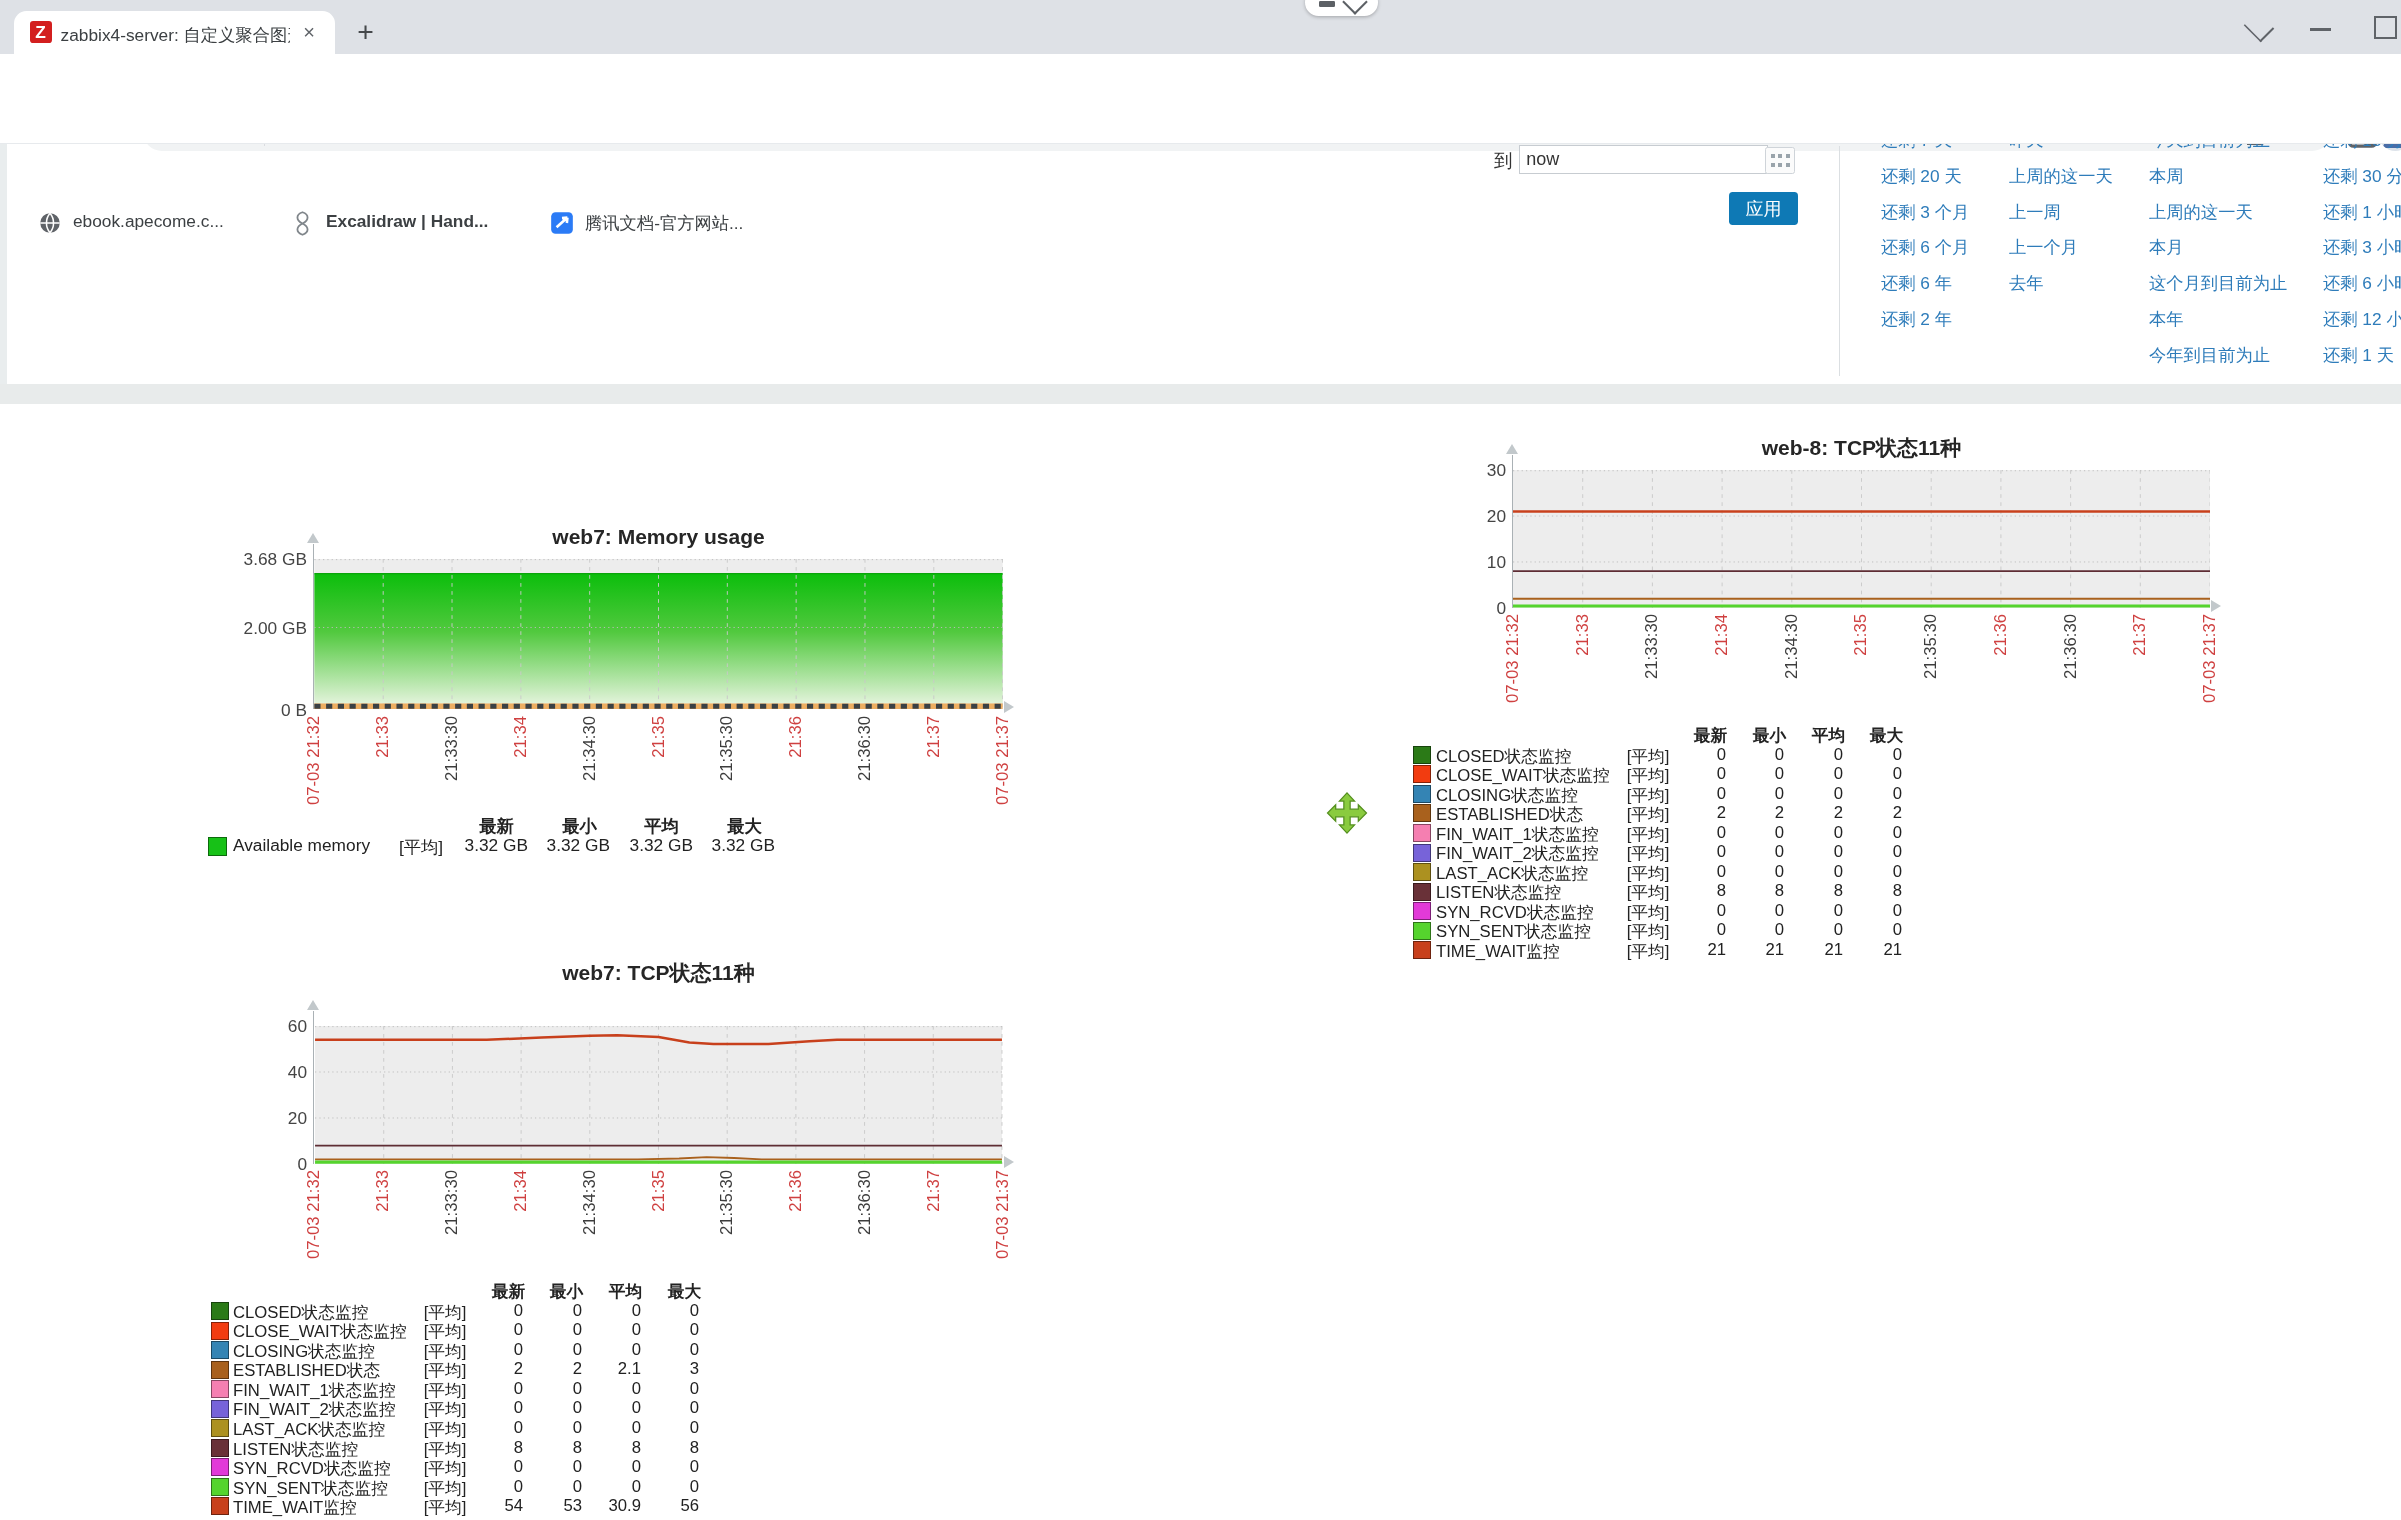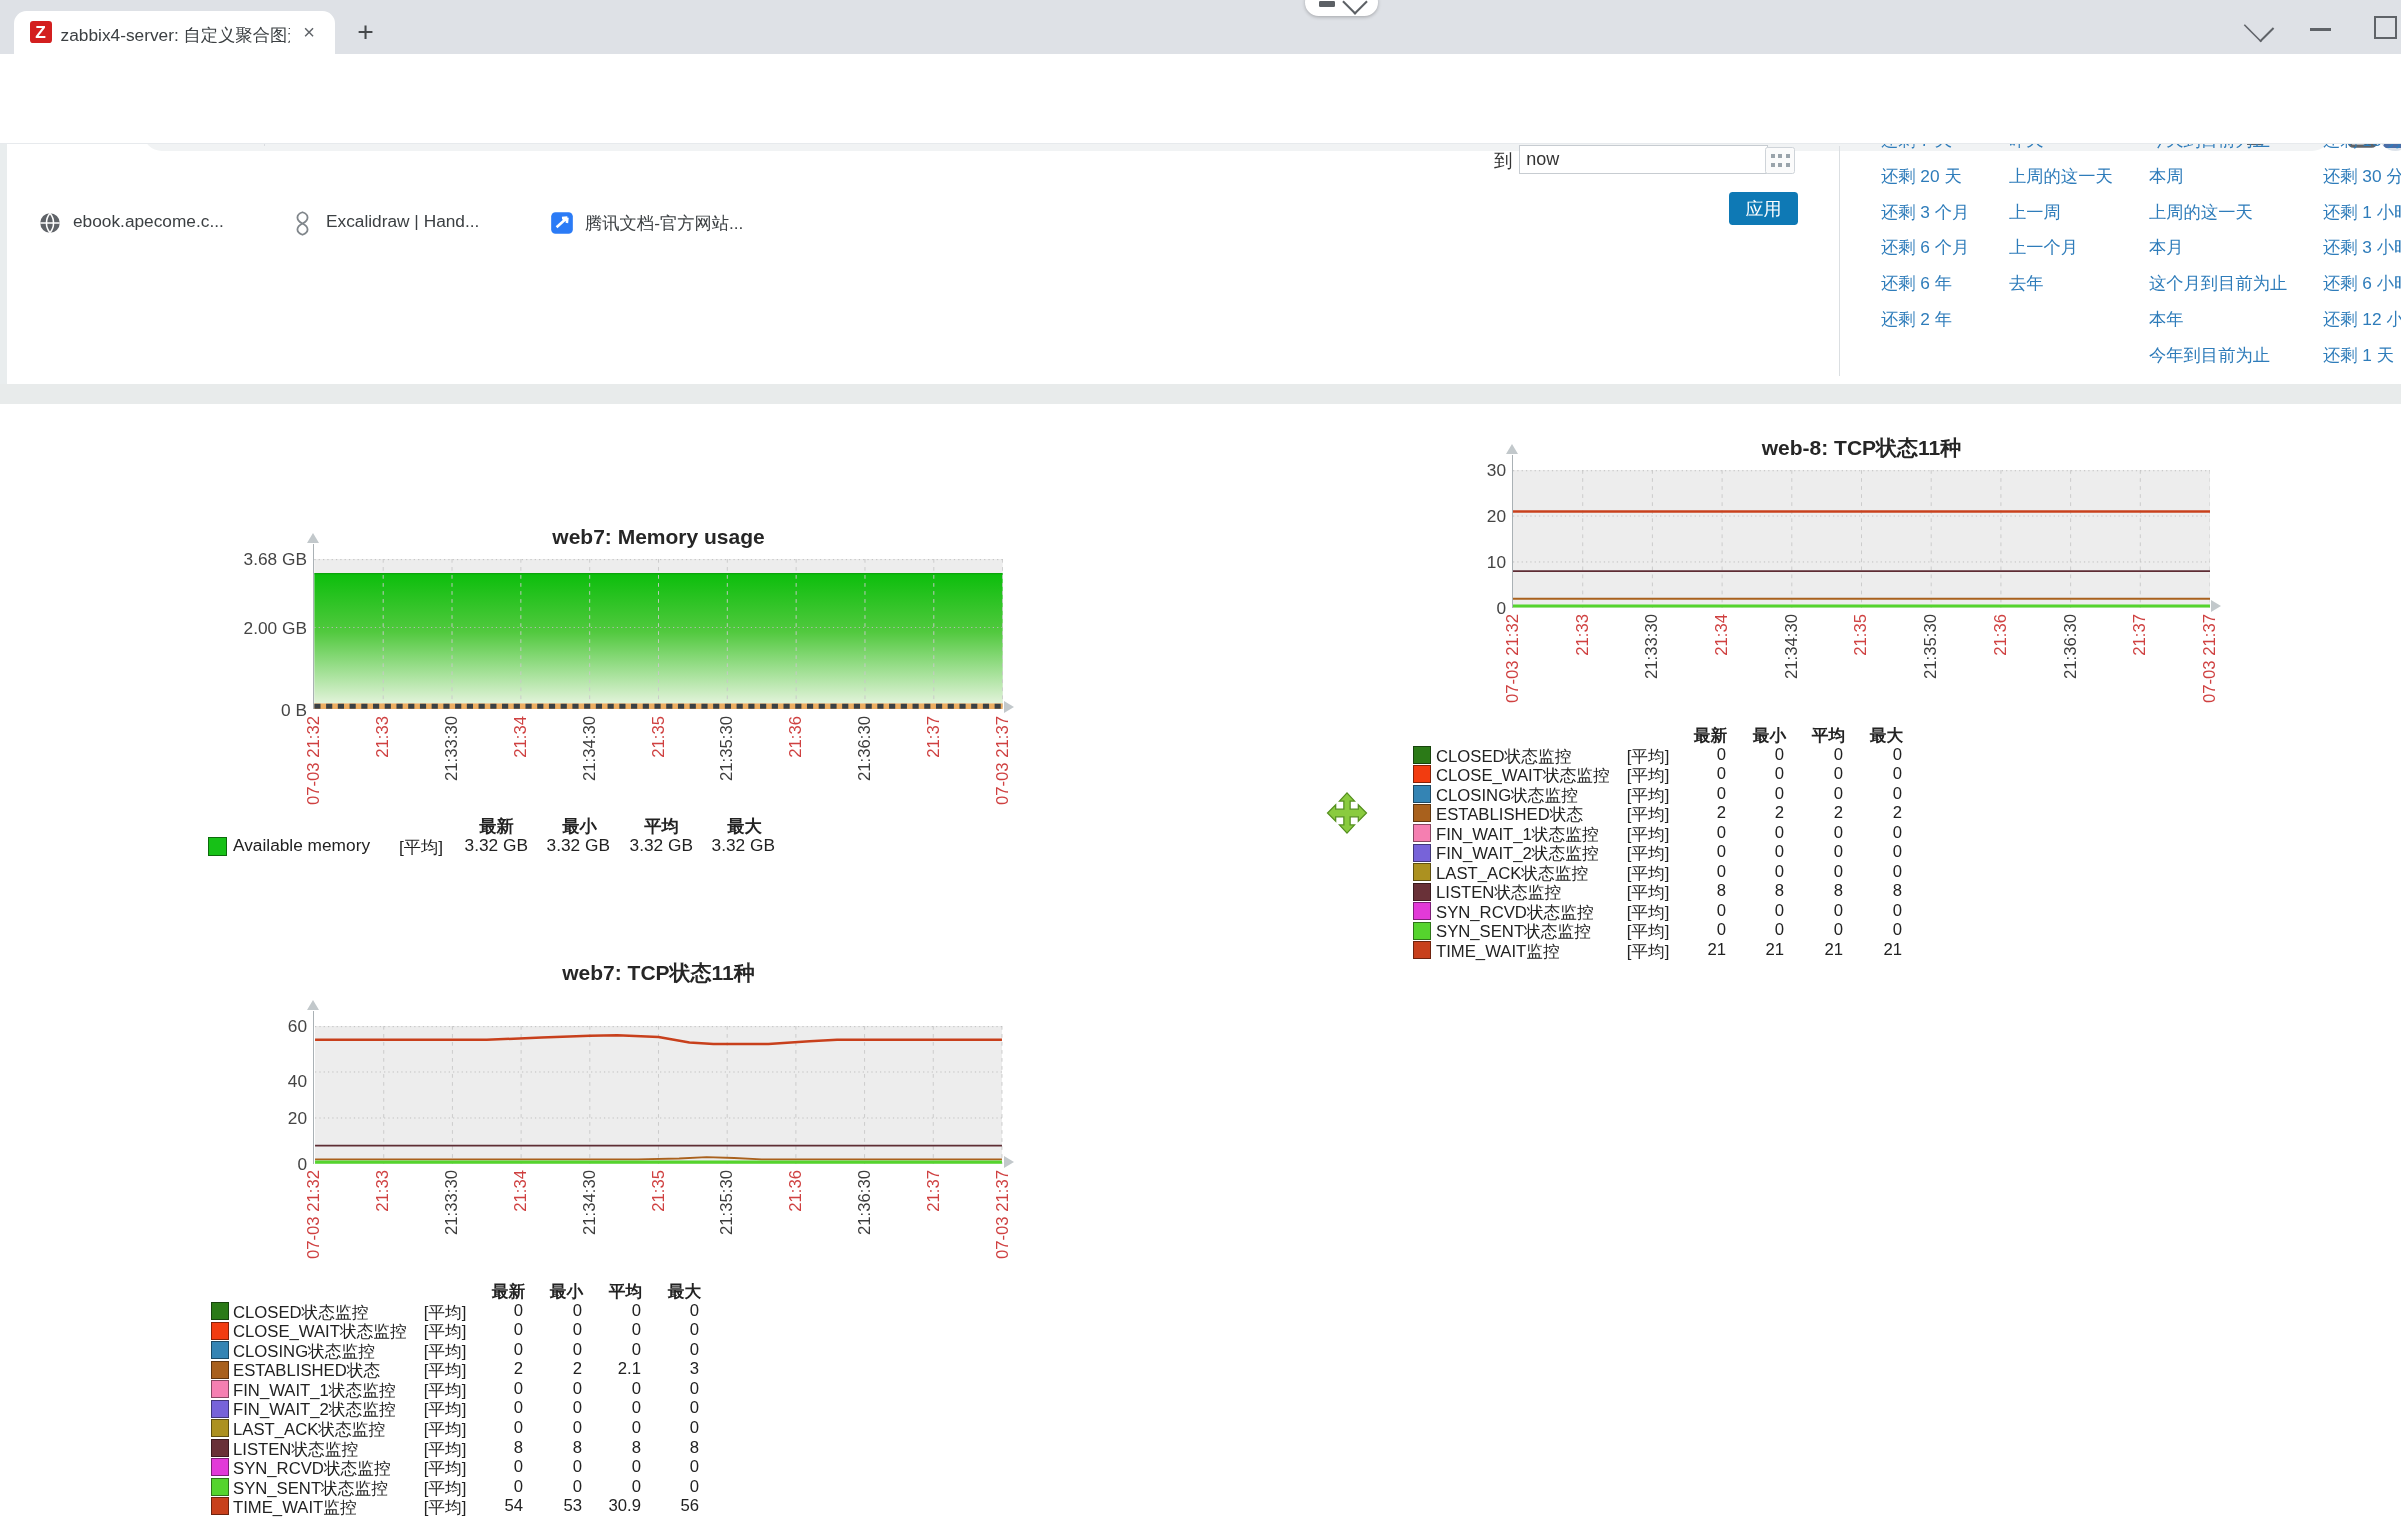--- a/index.html
+++ b/index.html
@@ -118,21 +118,21 @@
 
 <div id="bookmarks" class="abs">
   <svg class="abs bkic" style="left:37px;" width="26" height="26" viewBox="0 0 24 24">
     <circle cx="12" cy="12" r="9" fill="#5f6368"></circle>
       <path d="M3 12 h18 M12 3 a14 14 0 0 1 0 18 M12 3 a14 14 0 0 0 0 18" stroke="#fff" stroke-width="1.4" fill="none"></path>
   </svg>
   <div class="abs bk" style="left:73px;text-align:right;">ebook.apecome.c...</div>
   <svg class="abs bkic" style="left:290px;" width="25" height="27" viewBox="0 0 20 24">
     <path d="M10 2 C4 4 4 9 10 12 C16 15 16 20 10 22 C4 20 4 15 10 12 C16 9 16 4 10 2 Z" fill="none" stroke="#80868b" stroke-width="1.6"></path>
   </svg>
-  <div class="abs bk" style="left:326px;">Excalidraw | Hand...</div>
+  <div class="abs bk" style="left:326px;font-weight:bold;">Excalidraw | Hand...</div>
   <svg class="abs bkic" style="left:549px;" width="26" height="26" viewBox="0 0 24 24">
     <rect x="2" y="2" width="20" height="20" rx="4" fill="#2b7bf6"></rect>
     <path d="M7 16 L17 7 M17 7 l-5 .5 M17 7 l-.5 5" stroke="#fff" stroke-width="2.4" fill="none"></path>
   </svg>
   <div class="abs bk" style="left:585px;">腾讯文档-官方网站...</div>
 </div>
 
 <div id="leftstrip" class="abs"></div>
 <div id="to-label" class="abs">到</div>
 <input id="to-input" class="abs" value="now" style="">
@@ -375,21 +375,21 @@
       <polyline points="0,216.53333333333333 524.05,216.53333333333333 590.95,215.04 635.55,212.8 680.15,214.29333333333332 724.75,216.53333333333333 1115,216.53333333333333" fill="none" stroke="#a9611d" stroke-width="3" stroke-linejoin="round"></polyline>
       <polyline points="0,194.13333333333333 1115,194.13333333333333" fill="none" stroke="#5e2d34" stroke-width="3" stroke-linejoin="round"></polyline>
       <polyline points="0,22.400000000000006 278.75,22.400000000000006 367.95000000000005,18.666666666666686 446,15.680000000000007 490.6,14.933333333333337 557.5,17.919999999999987 607.6750000000001,26.879999999999995 646.6999999999999,29.120000000000005 735.9000000000001,29.120000000000005 802.8,24.639999999999986 847.4,22.400000000000006 1115,22.400000000000006" fill="none" stroke="#c8401c" stroke-width="4" stroke-linejoin="round"></polyline>
       <polyline points="0,221 1115,221" fill="none" stroke="#55d42d" stroke-width="5" stroke-linejoin="round"></polyline>
     </svg></div>
 <div class="yaxisline" style="left: 313px; top: 1011px; height: 153px;"></div>
 <div class="yarrow" style="left: 307px; top: 1000px;"></div>
 <div class="xarrow" style="left: 1004px; top: 1156px;"></div>
 <div class="ytick" style="left: 220px; top: 1154px;">0</div>
 <div class="ytick" style="left: 220px; top: 1108px;">20</div>
-<div class="ytick" style="left: 220px; top: 1062px; margin-top: 9px;">40</div>
+<div class="ytick" style="left: 220px; top: 1062px;">40</div>
 <div class="ytick" style="left: 220px; top: 1016px;">60</div>
 <div class="xlab maj" style="left: 304px; top: 1170px;">07-03 21:32</div>
 <div class="xlab maj" style="left: 373px; top: 1170px;">21:33</div>
 <div class="xlab min" style="left: 442px; top: 1170px;">21:33:30</div>
 <div class="xlab maj" style="left: 511px; top: 1170px;">21:34</div>
 <div class="xlab min" style="left: 580px; top: 1170px;">21:34:30</div>
 <div class="xlab maj" style="left: 649px; top: 1170px;">21:35</div>
 <div class="xlab min" style="left: 717px; top: 1170px;">21:35:30</div>
 <div class="xlab maj" style="left: 786px; top: 1170px;">21:36</div>
 <div class="xlab min" style="left: 855px; top: 1170px;">21:36:30</div>

